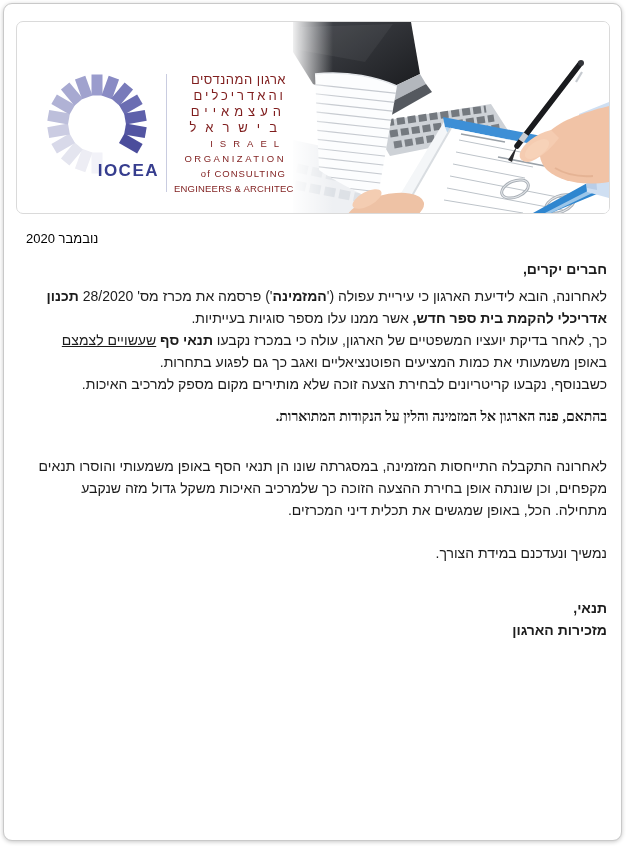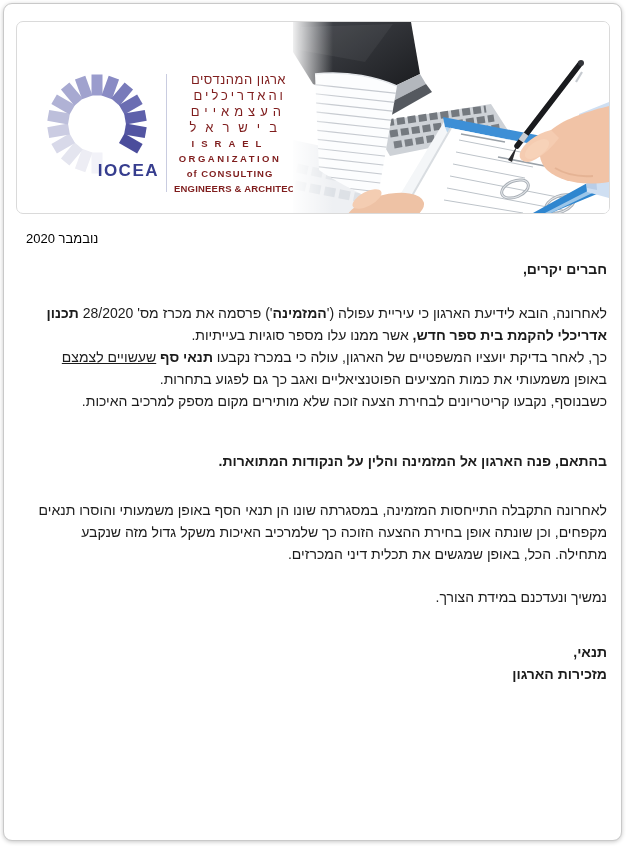--- a/index.html
+++ b/index.html
@@ -13,37 +13,37 @@
   
   .header-box{
     position:absolute;left:12px;top:17px;width:592px;height:191px;
     border:1px solid #dadada;border-radius:7px;background:#ffffff;overflow:hidden;
   }
   .logo-wrap{position:absolute;left:14px;top:30px;display:flex;align-items:flex-start;}
   .logo-mark{display:block;}
   .logo-divider{width:1px;height:118px;background:#c9cce0;margin:22px 0 0 3px;flex:none;}
   .logo-text{margin:20px 0 0 7px;width:112px;color:#7f1d1d;}
   .logo-text .heb{direction:rtl;text-align:right;font-size:13px;line-height:16px;white-space:nowrap;}
-  .logo-text .eng{direction:ltr;text-align:center;font-size:9.5px;line-height:15px;font-weight:700;white-space:nowrap;}
+  .logo-text .eng{direction:ltr;text-align:right;font-size:9.5px;line-height:15px;font-weight:400;white-space:nowrap;}
   .ls-h1{letter-spacing:.5px}.ls-h2{letter-spacing:3px}.ls-h3{letter-spacing:5px}.ls-h4{letter-spacing:9px}
   .ls-e1{letter-spacing:7px}.ls-e2{letter-spacing:2.5px}.ls-e3{letter-spacing:1px}
   .ls-e4{letter-spacing:.2px;font-size:7.5px}
   .header-photo{position:absolute;right:0;top:0;}
   
   .content{
     position:absolute;left:0;top:208px;width:100%;
     direction:rtl;color:#1c1c1c;font-size:14px;line-height:22px;
     padding:0 14px 0 22px;box-sizing:border-box;text-align:right;
   }
   .date-line{margin-top:16px;text-align:left;font-size:13px;color:#000000;}
   .salutation{margin-top:8px;font-weight:700;}
   .para{margin:0;}
   .p1{margin-top:29px;}
-  .p2{margin-top:22px;}
-  .emphasis{margin-top:38px;font-weight:700;}
+  .p2{margin-top:5px;}
+  .emphasis{margin-top:11px;font-weight:700;font-family:Liberation Serif, serif;}
   .p3{margin-top:27px;}
   .closing{margin-top:21px;}
   .signoff{margin-top:33px;font-weight:700;}
   .b{font-weight:700;}
   .u{text-decoration:underline;}
 </style>
 </head>
 <body>
 
 <div class="page-card">

